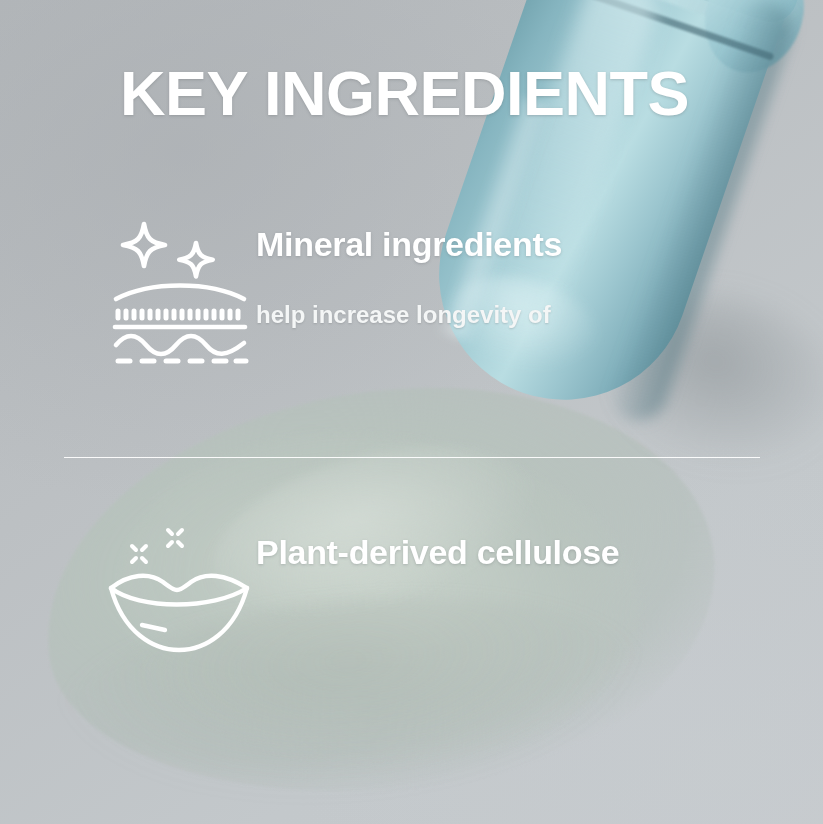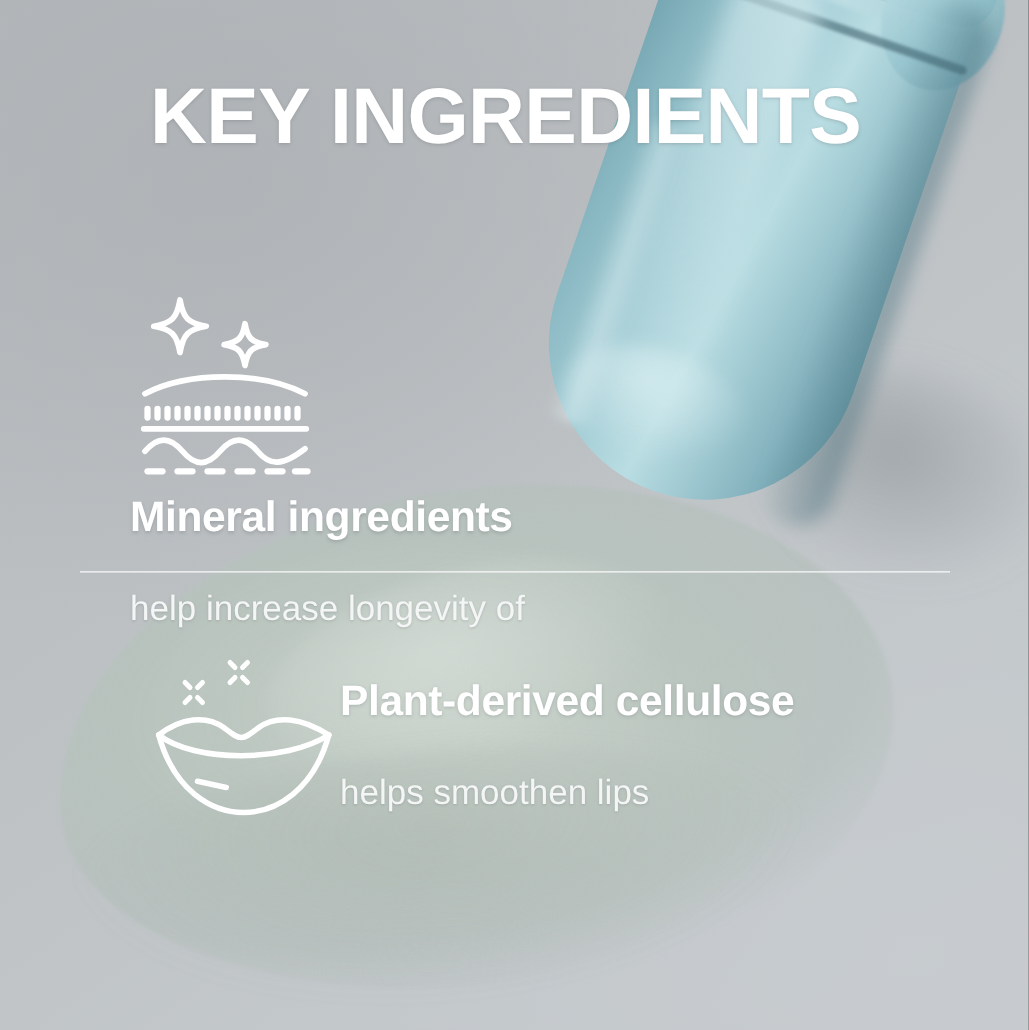--- a/index.html
+++ b/index.html
@@ -223,22 +223,22 @@
     line-height: 1.0;
     white-space: nowrap;
     text-shadow: 0 1px 3px rgba(90,96,100,0.30);
   }
 
   .feature {
     position: absolute;
     display: flex;
     align-items: flex-start;
   }
-  .feature.one { left: 104px; top: 228px; flex-direction: column; }
-  .feature.two { left: 120px; top: 520px; align-items: center; }
+  .feature.one { left: 104px; top: 212px; }
+  .feature.two { left: 104px; top: 520px; }
 
   .feature-icon {
     flex: 0 0 auto;
     width: 152px;
     display: flex;
     justify-content: center;
     align-items: flex-start;
     padding-top: 4px;
   }
   .feature-text { padding-top: 14px; }
@@ -248,22 +248,22 @@
     font-size: 34px;
     font-weight: bold;
     letter-spacing: -0.3px;
     line-height: 1.1;
     white-space: nowrap;
     margin: 0 0 10px 0;
     text-shadow: 0 1px 3px rgba(90,96,100,0.28);
   }
   .feature-line {
     color: #f4f6f6;
-    font-size: 28px;
-    font-weight: normal;
+    font-size: 24px;
+    font-weight: bold;
     line-height: 1.46;
     white-space: nowrap;
     text-shadow: 0 1px 2px rgba(90,96,100,0.25);
     margin-top: 34px;
   }
 
   .divider {
     position: absolute;
     left: 64px;
     top: 457px;
@@ -376,18 +376,17 @@
 
           <path d="M6 64 C34 86 108 86 142 64"></path>
 
           <path d="M6 64 C18 108 48 126 74 126 C100 126 130 108 142 64"></path>
 
           <path d="M37 101 L60 106"></path>
         </svg>
       </div>
       <div class="feature-text">
         <div class="feature-heading">Plant-derived cellulose</div>
-        <div class="feature-line">helps smoothen lips</div>
       </div>
     </div>
 
   </div>
 </div>
 
 </body></html>

